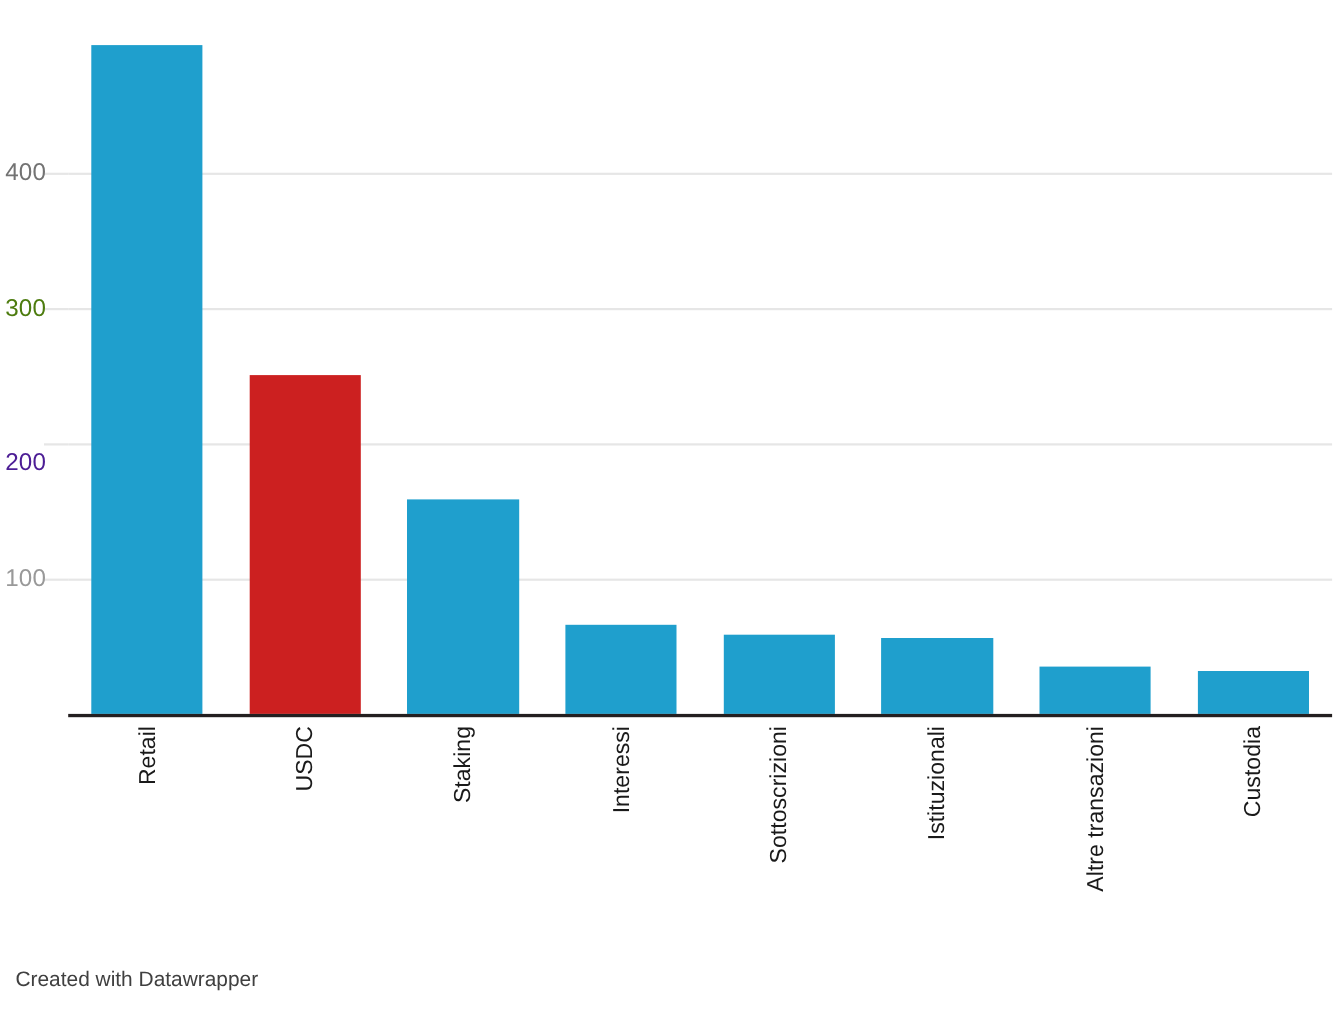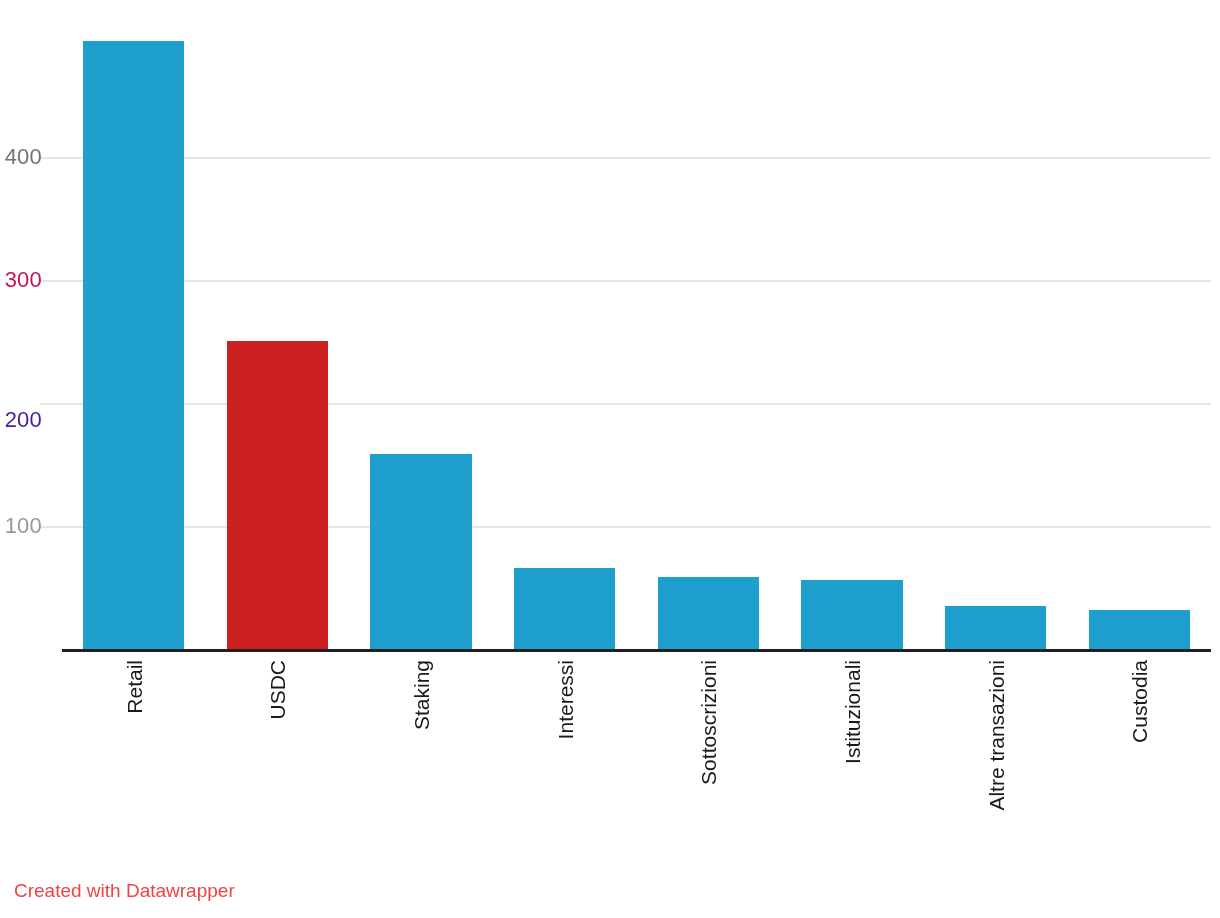--- a/index.html
+++ b/index.html
@@ -96,40 +96,40 @@
     white-space: nowrap;
     line-height: 1;
   }
 
   
   .footer {
     position: absolute;
     left: 14px;
     top: 880px;
     font-size: 19px;
-    color: #ef4444;
+    color: #404040;
     white-space: nowrap;
   }
 </style>
 </head>
 <body>
 
 <div id="chart-root">
 
   <div class="plot">
     <div id="gridlines">
         <div class="gridline" style="top: 516.115px; background: rgb(230, 230, 230);"></div>
         <div class="ytick-mark" style="top: 516.115px; background: rgb(230, 230, 230);"></div>
         <div class="ytick-label" style="top: 516.115px; color: rgb(153, 153, 153);">100</div>
         <div class="gridline" style="top: 393.231px; background: rgb(230, 230, 230);"></div>
         <div class="ytick-mark" style="top: 393.231px; background: rgb(230, 230, 230);"></div>
         <div class="ytick-label" style="top: 410px; color: #4c1d95;">200</div>
         <div class="gridline" style="top: 270.346px; background: rgb(230, 230, 230);"></div>
         <div class="ytick-mark" style="top: 270.346px; background: rgb(230, 230, 230);"></div>
-        <div class="ytick-label" style="top: 270.346px; color: #be185d;">300</div>
+        <div class="ytick-label" style="top: 270.346px; color: #4d7c0f;">300</div>
         <div class="gridline" style="top: 147.462px; background: rgb(230, 230, 230);"></div>
         <div class="ytick-mark" style="top: 147.462px; background: rgb(230, 230, 230);"></div>
         <div class="ytick-label" style="top: 147.462px; color: #737373;">400</div>
       </div>
     <div id="bars">
         <div class="bar" title="Retail: 495" style="left: 21.1847px; width: 101.256px; height: 608.279px; background: rgb(31, 159, 205);"></div>
         <div class="bar" title="USDC: 251" style="left: 164.81px; width: 101.256px; height: 308.44px; background: rgb(204, 32, 32);"></div>
         <div class="bar" title="Staking: 159" style="left: 308.435px; width: 101.256px; height: 195.387px; background: rgb(31, 159, 205);"></div>
         <div class="bar" title="Interessi: 66" style="left: 452.06px; width: 101.256px; height: 81.1038px; background: rgb(31, 159, 205);"></div>
         <div class="bar" title="Sottoscrizioni: 59" style="left: 595.685px; width: 101.256px; height: 72.5019px; background: rgb(31, 159, 205);"></div>

